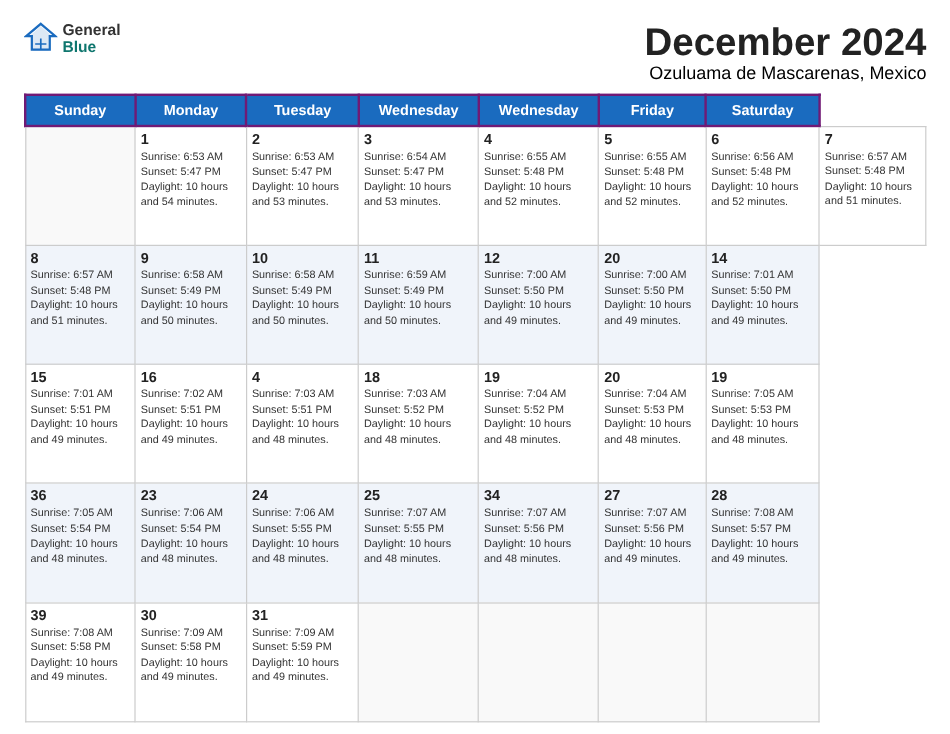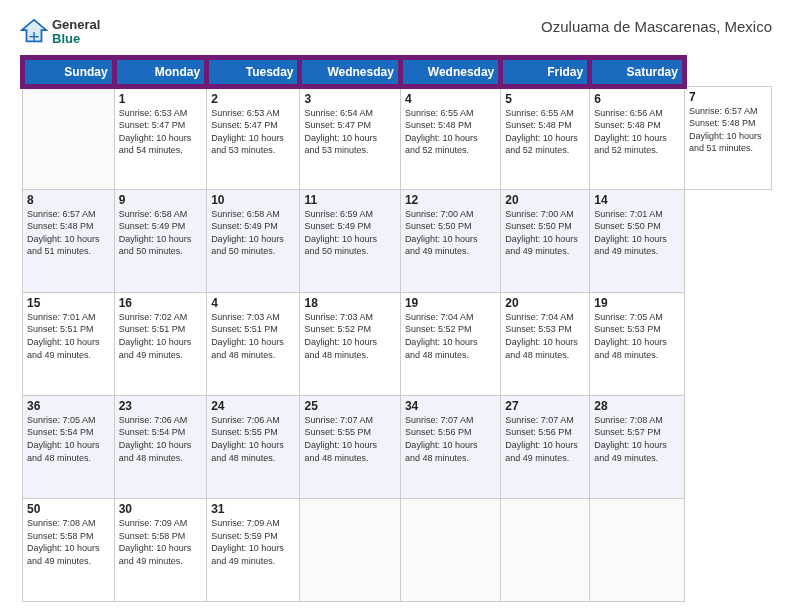--- a/index.html
+++ b/index.html
@@ -46,36 +46,36 @@
     }
     .title-block h1 {
       font-size: 32px;
       font-weight: bold;
       color: #222;
       line-height: 1.1;
     }
     .title-block h2 {
       font-size: 15px;
       font-weight: normal;
-      color: #404040;
+      color: #000000;
     }
     .calendar {
       flex: 1;
       border-collapse: collapse;
       width: 100%;
       font-size: 9.5px;
     }
     .calendar th {
       background: #1a6bbf;
       color: #fff;
       font-size: 12px;
       font-weight: bold;
       padding: 5px 4px;
-      text-align: right;
-      border: 5px solid #701a75;
+      text-align: center;
+      border: 2px solid #701a75;
     }
     .calendar td {
       border: 1px solid #ccc;
       vertical-align: top;
       padding: 3px 4px;
       width: 113px;
       height: 80px;
       background: #fff;
     }
     .calendar tr:nth-child(even) td {
@@ -109,20 +109,21 @@
         <polygon points="15,2 28,13 23,13 23,25 7,25 7,13 2,13" fill="none" stroke="#1a6bbf" stroke-width="2"></polygon>
         <line x1="10" y1="20" x2="20" y2="20" stroke="#1a6bbf" stroke-width="1.5"></line>
         <line x1="15" y1="15" x2="15" y2="25" stroke="#1a6bbf" stroke-width="1.5"></line>
       </svg>
       <div class="logo-text">
         <span class="logo-general">General</span>
         <span class="logo-blue">Blue</span>
       </div>
     </div>
     <div class="title-block">
+      <h1>December 2024</h1>
       <h2>Ozuluama de Mascarenas, Mexico</h2>
     </div>
   </div>
 
   <table class="calendar">
     <thead>
       <tr>
       <th>Sunday</th>
           <th>Monday</th>
           <th>Tuesday</th>
@@ -333,21 +334,21 @@
           <td>
             <span class="day-num">28</span>
             <div class="day-detail" style="white-space: pre-line;">Sunrise: 7:08 AM
 Sunset: 5:57 PM
 Daylight: 10 hours
 and 49 minutes.</div>
           </td>
         </tr>
         <tr>
           <td>
-            <span class="day-num">50</span>
+            <span class="day-num">39</span>
             <div class="day-detail" style="white-space: pre-line;">Sunrise: 7:08 AM
 Sunset: 5:58 PM
 Daylight: 10 hours
 and 49 minutes.</div>
           </td>
           <td>
             <span class="day-num">30</span>
             <div class="day-detail" style="white-space: pre-line;">Sunrise: 7:09 AM
 Sunset: 5:58 PM
 Daylight: 10 hours

